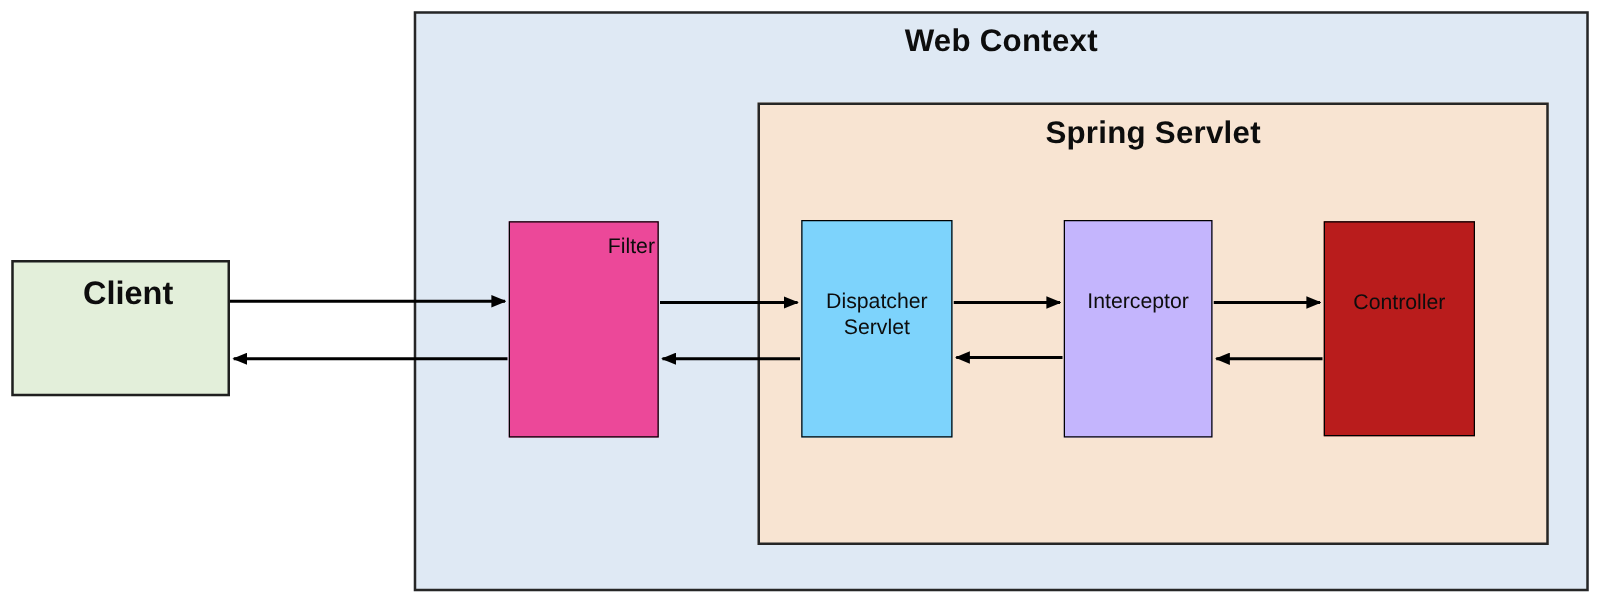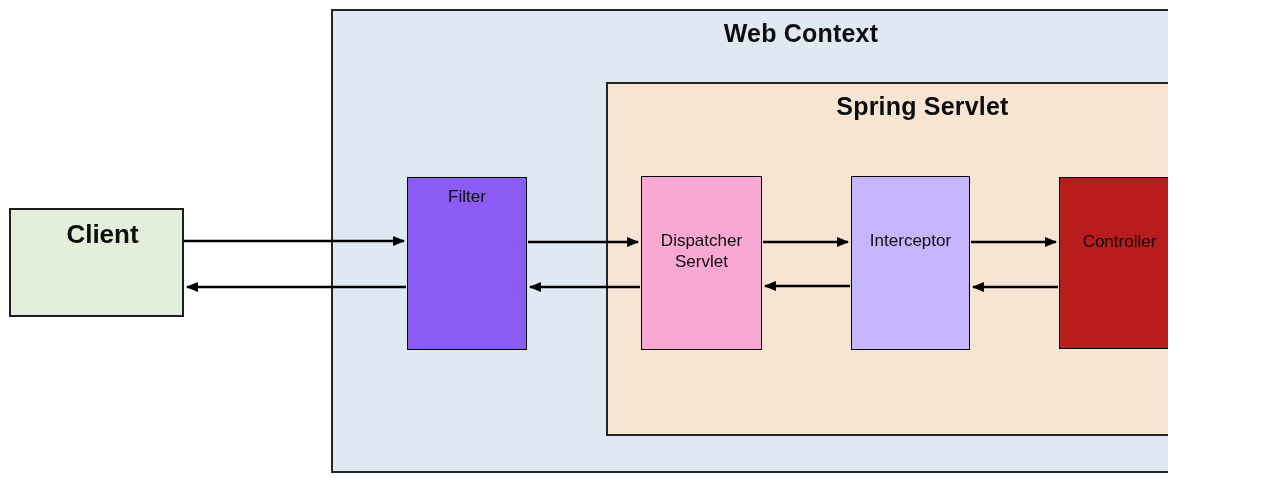--- a/index.html
+++ b/index.html
@@ -1,18 +1,18 @@
 <!DOCTYPE html>
 <html><head>
 <meta charset="utf-8">
 <style>
   html, body { margin: 0; padding: 0; background: #ffffff; }
   .canvas {
     position: relative;
-    width: 1168px;
+    width: 1280px;
     height: 484px;
     background: #ffffff;
     font-family: "Liberation Sans", sans-serif;
     color: #0d0d0d;
     overflow: hidden;
   }
   .box { position: absolute; box-sizing: border-box; text-align: center; }
   .container { border: 2px solid #262626; }
   .node { border: 1.5px solid #000000; }
 
@@ -63,25 +63,25 @@
   </div>
 
   <div class="box container spring-context" style="background-color: rgb(248, 228, 210);">
     <div class="container-title">Spring Servlet</div>
   </div>
 
   <div class="box client" style="background-color: rgb(227, 239, 218);">
     <span class="client-label">Client</span>
   </div>
 
-  <div class="box node filter" style="background-color: #8b5cf6;">
+  <div class="box node filter" style="background-color: #ec4899; text-align: right;">
     <span class="node-label label-top">Filter</span>
   </div>
 
-  <div class="box node dispatcher" style="background-color: #f9a8d4;">
+  <div class="box node dispatcher" style="background-color: #7dd3fc;">
     <span class="node-label label-mid">Dispatcher Servlet</span>
   </div>
 
   <div class="box node interceptor" style="background-color: #c4b5fd;">
     <span class="node-label label-mid">Interceptor</span>
   </div>
 
   <div class="box node controller" style="background-color: #b91c1c;">
     <span class="node-label label-mid">Controller</span>
   </div>

